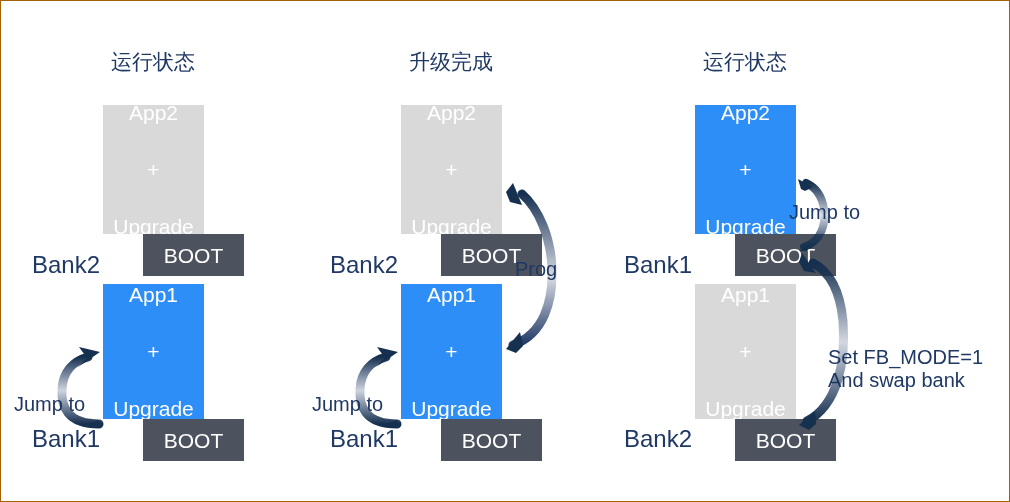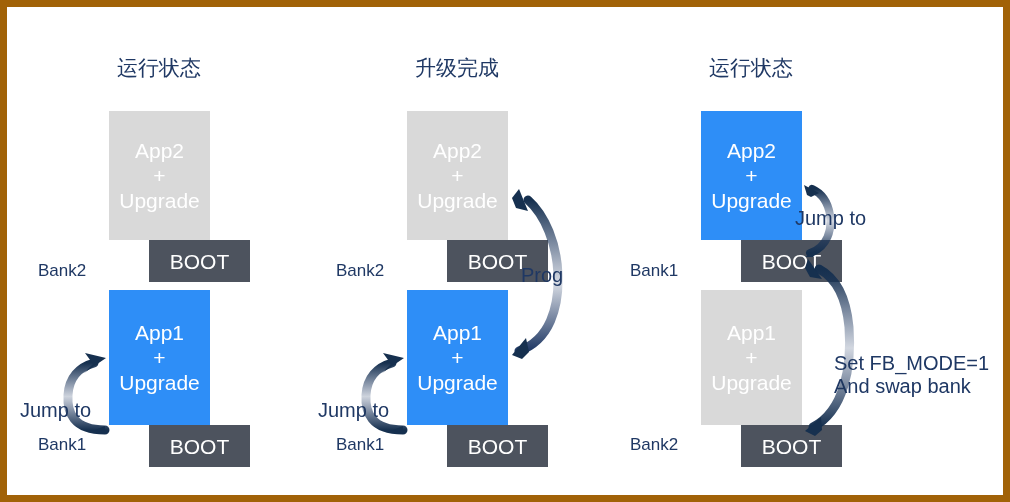--- a/index.html
+++ b/index.html
@@ -5,21 +5,21 @@
   html, body {
     margin: 0;
     padding: 0;
     background: #ffffff;
   }
   #canvas {
     position: relative;
     width: 1010px;
     height: 502px;
     background: #ffffff;
-    border: 7px solid #a16207;
+    border: 1px solid #a16207;
     box-sizing: border-box;
     overflow: hidden;
     font-family: "Liberation Sans", sans-serif;
   }
   .col-title {
     position: absolute;
     color: #1f3864;
     font-size: 21px;
     line-height: 26px;
     white-space: nowrap;
@@ -32,29 +32,30 @@
     display: flex;
     flex-direction: column;
     align-items: center;
     justify-content: center;
     color: #ffffff;
     font-size: 21px;
     line-height: 25px;
     text-align: center;
     word-break: break-all;
     padding: 0 4px;
+    gap: 32px;
   }
   .mem-block.app-active { background: #2e8ef7; }
   .mem-block.app-idle   { background: #d9d9d9; }
   .mem-block.boot       { background: #4d535e; margin-left: 40px; }
   .mem-block .app-line { display: block; }
   .bank-label {
     position: absolute;
     color: #1f3864;
-    font-size: 17px;
+    font-size: 24px;
     line-height: 24px;
     white-space: nowrap;
   }
   .arrow-label {
     position: absolute;
     color: #1f3864;
     font-size: 20px;
     line-height: 23px;
     white-space: nowrap;
   }

